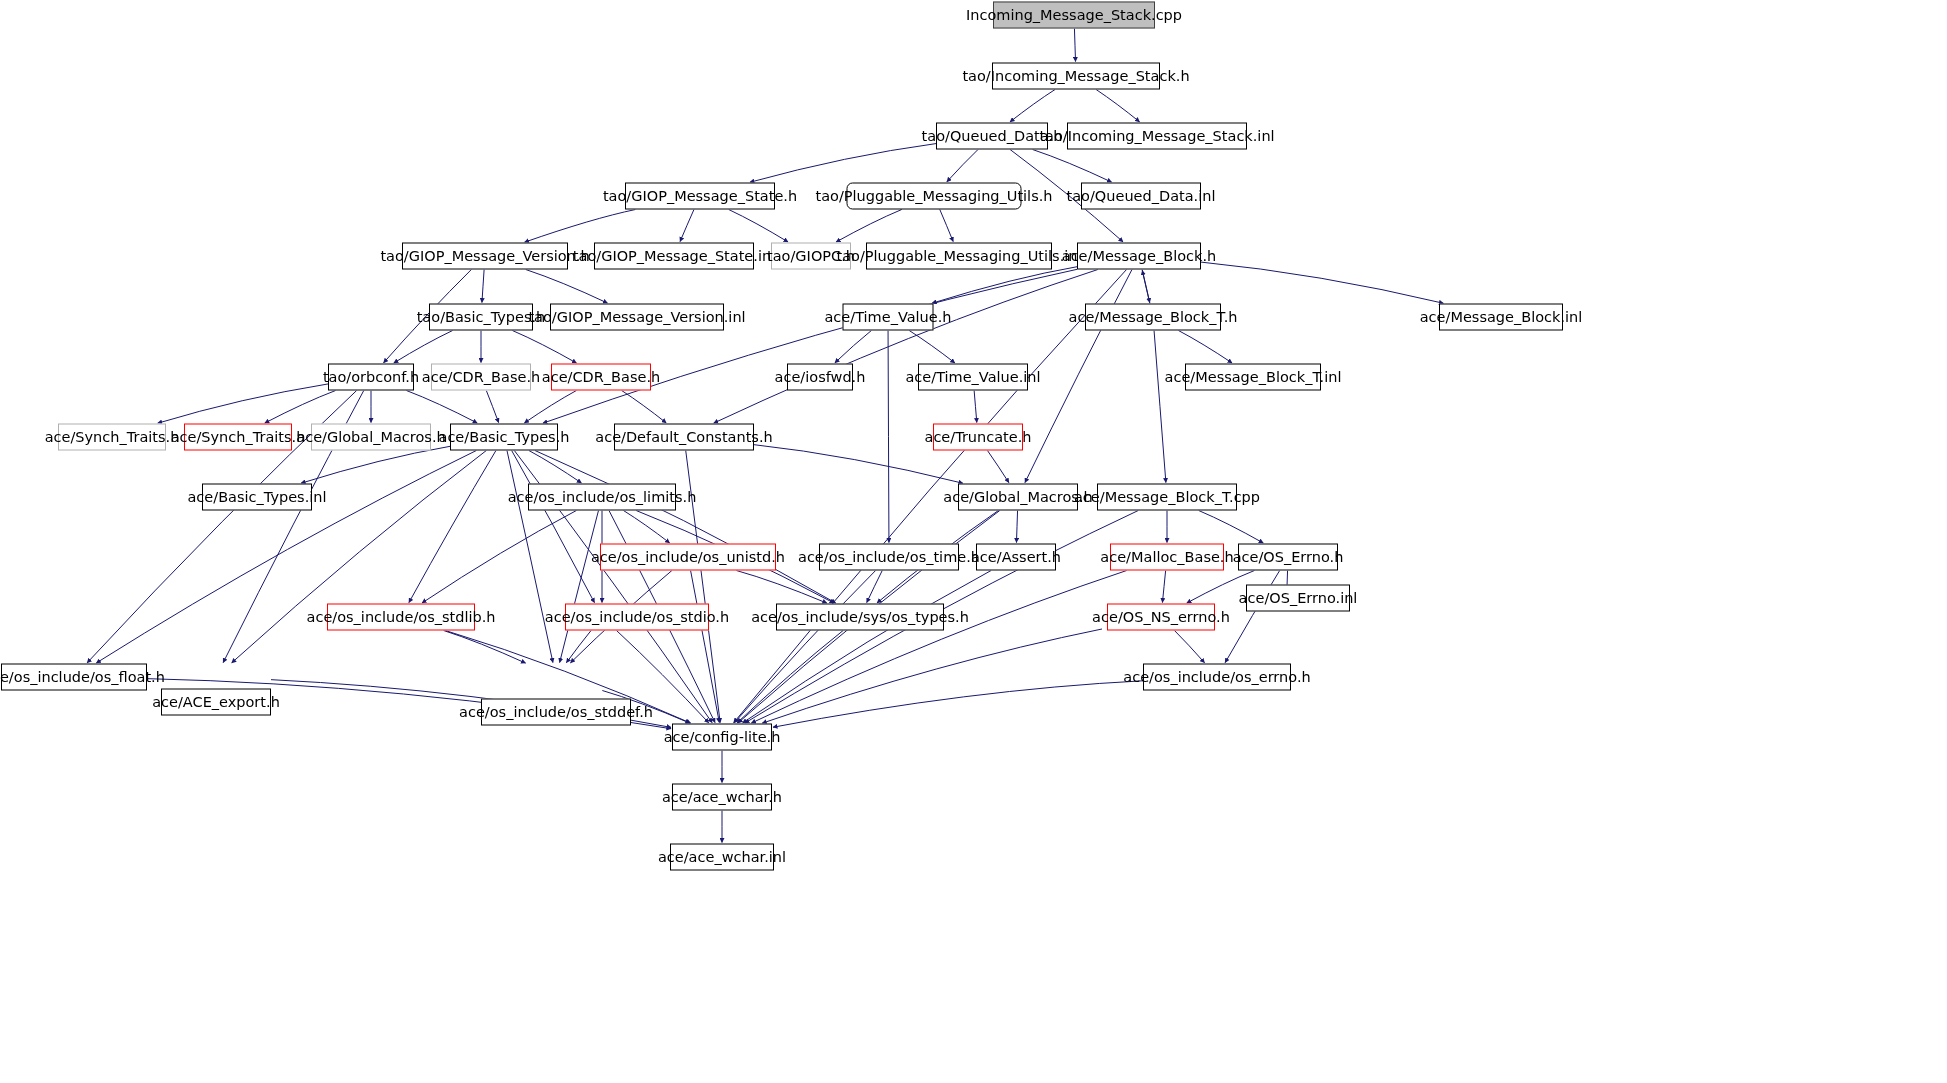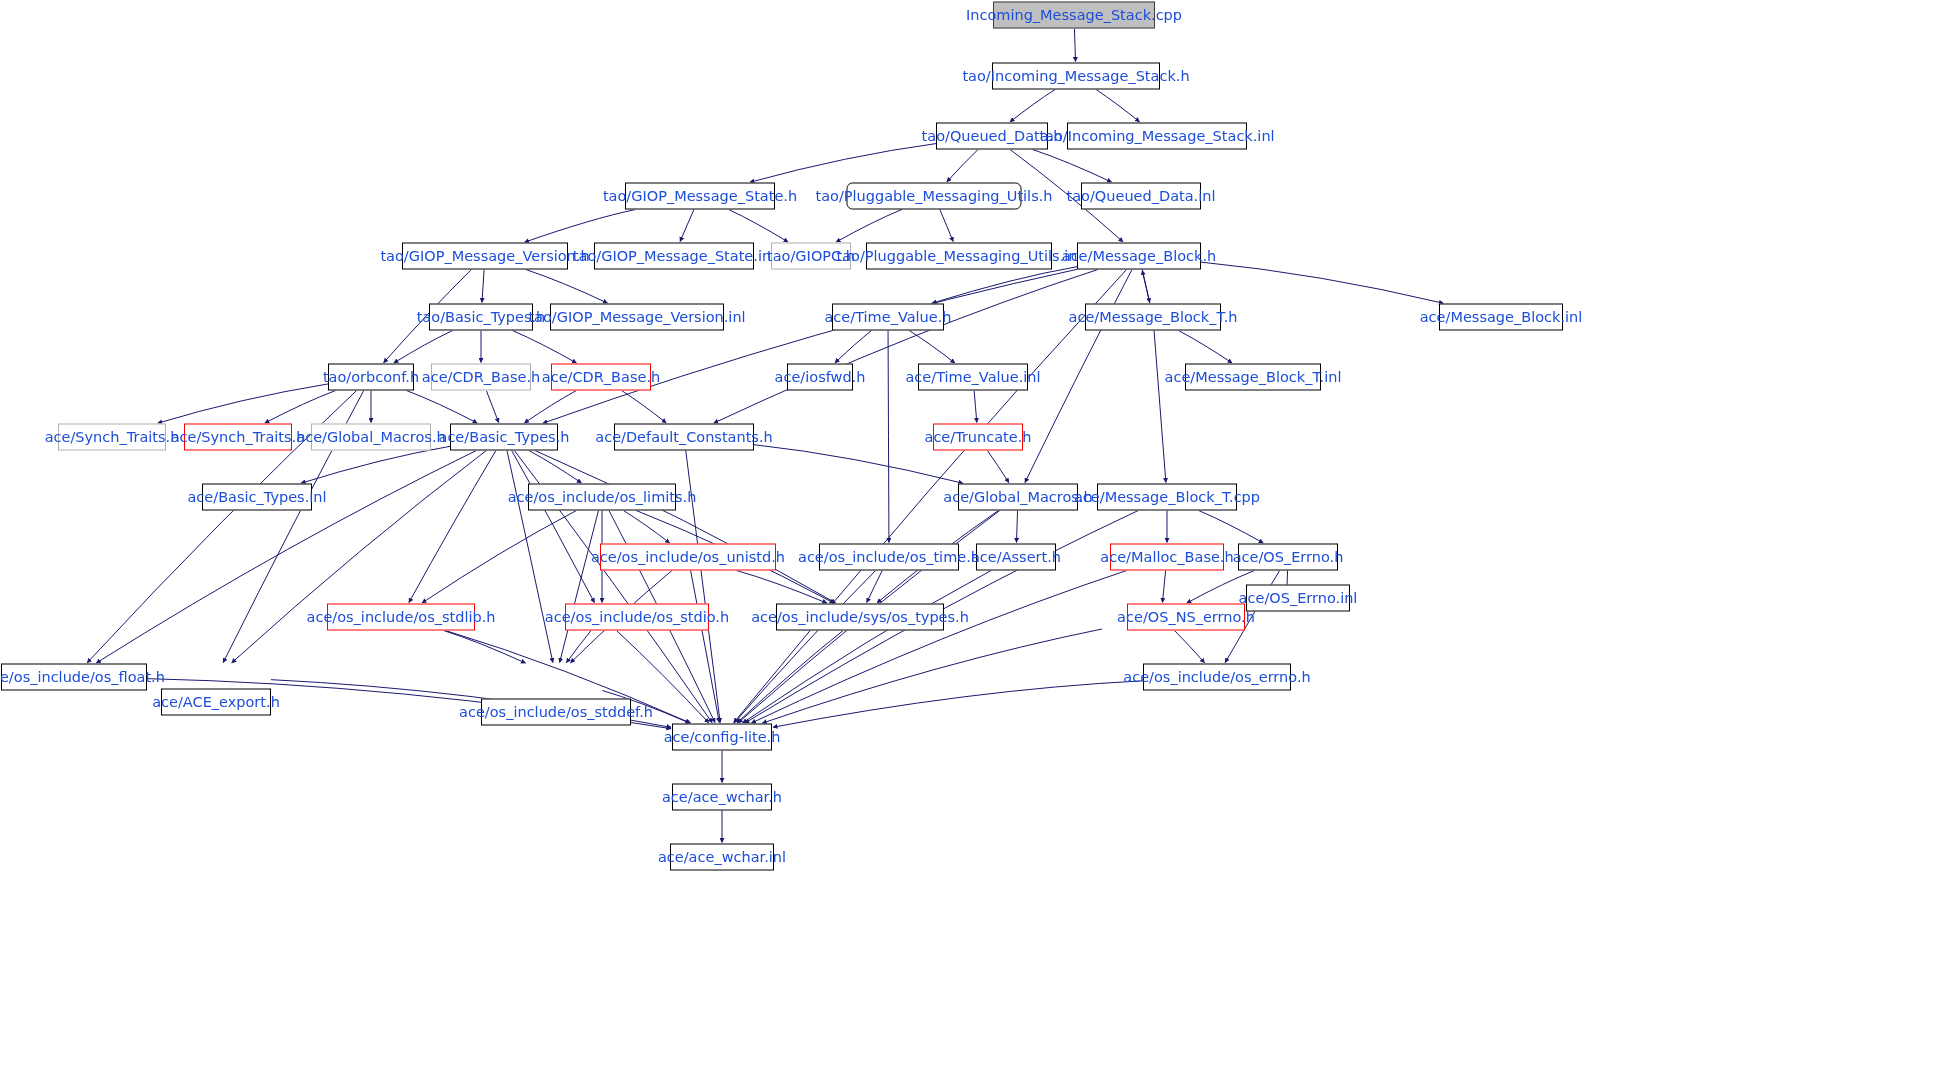--- a/index.html
+++ b/index.html
@@ -1,21 +1,21 @@
 <!DOCTYPE html>
 <html><head>
 <meta charset="utf-8">
 <style>
   html,body{margin:0;padding:0;background:#ffffff;}
   #canvas{position:relative;width:1947px;height:1083px;background:#ffffff;
           font-family:"DejaVu Sans","Liberation Sans",sans-serif;overflow:hidden;}
   #edges{position:absolute;left:0;top:0;width:1947px;height:1083px;}
   .node{position:absolute;box-sizing:border-box;border:1px solid #000000;background:#ffffff;
         display:flex;align-items:center;justify-content:center;white-space:nowrap;
-        font-size:14.5px;color:#1d4ed8;line-height:1;height:27px;transform:translate(-50%,-50%);}
+        font-size:14.5px;color:#000000;line-height:1;height:27px;transform:translate(-50%,-50%);}
   .node.gray-border{border-color:#b0b0b0;}
   .node.red-border{border-color:#ff0000;}
   .node.root{background:#bfbfbf;border-color:#404040;}
 </style>
 </head>
 <body>
 
 <div id="canvas">
   <svg id="edges" viewBox="0 0 1947 1083" xmlns="http://www.w3.org/2000/svg">
     <defs>
@@ -124,21 +124,21 @@
       <div class="node" style="left: 934px; top: 196px; width: 175px; border-radius: 6px;">tao/Pluggable_Messaging_Utils.h</div>
       <div class="node" style="left: 1141px; top: 196px; width: 120px;">tao/Queued_Data.inl</div>
       <div class="node" style="left: 485px; top: 256px; width: 166px;">tao/GIOP_Message_Version.h</div>
       <div class="node" style="left: 674px; top: 256px; width: 160px;">tao/GIOP_Message_State.inl</div>
       <div class="node gray-border" style="left: 811px; top: 256px; width: 80px;">tao/GIOPC.h</div>
       <div class="node" style="left: 959px; top: 256px; width: 186px;">tao/Pluggable_Messaging_Utils.inl</div>
       <div class="node" style="left: 1139px; top: 256px; width: 124px;">ace/Message_Block.h</div>
       <div class="node" style="left: 1501px; top: 317px; width: 124px;">ace/Message_Block.inl</div>
       <div class="node" style="left: 481px; top: 317px; width: 104px;">tao/Basic_Types.h</div>
       <div class="node" style="left: 637px; top: 317px; width: 174px;">tao/GIOP_Message_Version.inl</div>
-      <div class="node" style="left: 888px; top: 317px; width: 112px;">ace/Time_Value.h</div>
+      <div class="node" style="left: 888px; top: 317px; width: 91px;">ace/Time_Value.h</div>
       <div class="node" style="left: 1153px; top: 317px; width: 136px;">ace/Message_Block_T.h</div>
       <div class="node" style="left: 371px; top: 377px; width: 86px;">tao/orbconf.h</div>
       <div class="node gray-border" style="left: 481px; top: 377px; width: 100px;">ace/CDR_Base.h</div>
       <div class="node red-border" style="left: 601px; top: 377px; width: 100px;">ace/CDR_Base.h</div>
       <div class="node" style="left: 820px; top: 377px; width: 66px;">ace/iosfwd.h</div>
       <div class="node" style="left: 973px; top: 377px; width: 110px;">ace/Time_Value.inl</div>
       <div class="node" style="left: 1253px; top: 377px; width: 136px;">ace/Message_Block_T.inl</div>
       <div class="node gray-border" style="left: 112px; top: 437px; width: 108px;">ace/Synch_Traits.h</div>
       <div class="node red-border" style="left: 238px; top: 437px; width: 108px;">ace/Synch_Traits.h</div>
       <div class="node gray-border" style="left: 371px; top: 437px; width: 120px;">ace/Global_Macros.h</div>
@@ -150,21 +150,21 @@
       <div class="node" style="left: 1018px; top: 497px; width: 120px;">ace/Global_Macros.h</div>
       <div class="node" style="left: 1167px; top: 497px; width: 140px;">ace/Message_Block_T.cpp</div>
       <div class="node red-border" style="left: 688px; top: 557px; width: 176px;">ace/os_include/os_unistd.h</div>
       <div class="node" style="left: 889px; top: 557px; width: 140px;">ace/os_include/os_time.h</div>
       <div class="node" style="left: 1016px; top: 557px; width: 80px;">ace/Assert.h</div>
       <div class="node red-border" style="left: 1167px; top: 557px; width: 114px;">ace/Malloc_Base.h</div>
       <div class="node" style="left: 1288px; top: 557px; width: 100px;">ace/OS_Errno.h</div>
       <div class="node red-border" style="left: 401px; top: 617px; width: 148px;">ace/os_include/os_stdlib.h</div>
       <div class="node red-border" style="left: 602px; top: 617px; width: 144px; margin-left: 35px;">ace/os_include/os_stdio.h</div>
       <div class="node" style="left: 860px; top: 617px; width: 168px;">ace/os_include/sys/os_types.h</div>
-      <div class="node red-border" style="left: 1186px; top: 617px; width: 118px;">ace/OS_NS_errno.h</div>
+      <div class="node red-border" style="left: 1161px; top: 617px; width: 108px;">ace/OS_NS_errno.h</div>
       <div class="node" style="left: 1286px; top: 598px; width: 104px; margin-left: 12px;">ace/OS_Errno.inl</div>
       <div class="node" style="left: 74px; top: 677px; width: 146px;">ace/os_include/os_float.h</div>
       <div class="node" style="left: 216px; top: 702px; width: 110px;">ace/ACE_export.h</div>
       <div class="node" style="left: 556px; top: 677px; width: 150px; margin-top: 35px;">ace/os_include/os_stddef.h</div>
       <div class="node" style="left: 1217px; top: 677px; width: 148px;">ace/os_include/os_errno.h</div>
       <div class="node" style="left: 722px; top: 737px; width: 100px;">ace/config-lite.h</div>
       <div class="node" style="left: 722px; top: 797px; width: 100px;">ace/ace_wchar.h</div>
       <div class="node" style="left: 722px; top: 857px; width: 104px;">ace/ace_wchar.inl</div>
     </div>
 </div>

